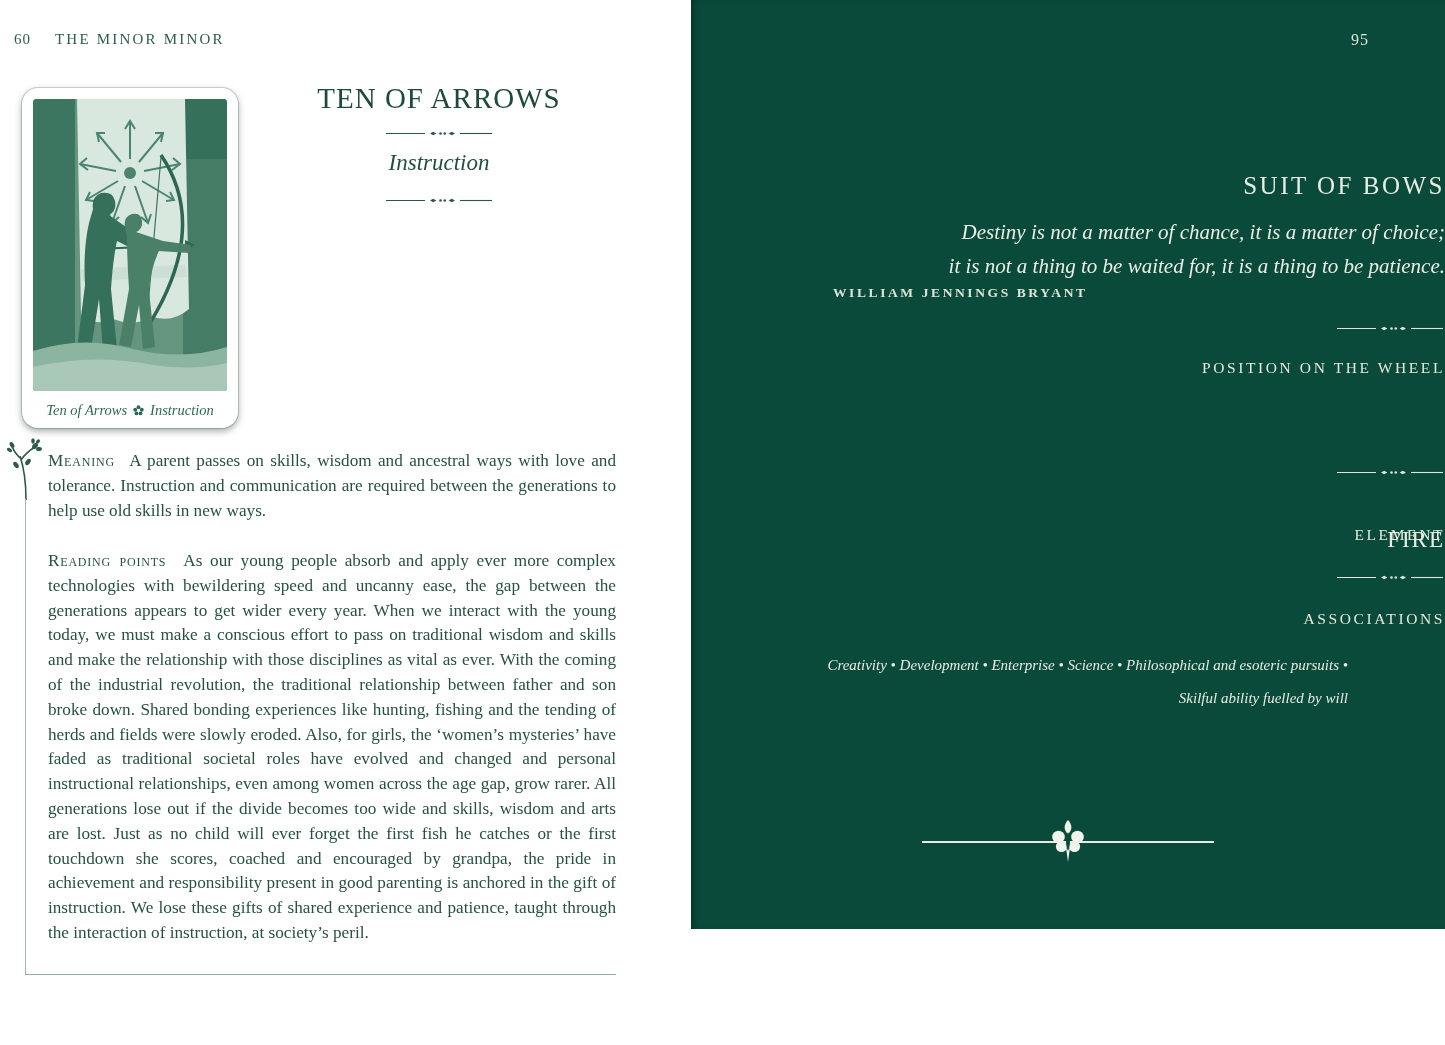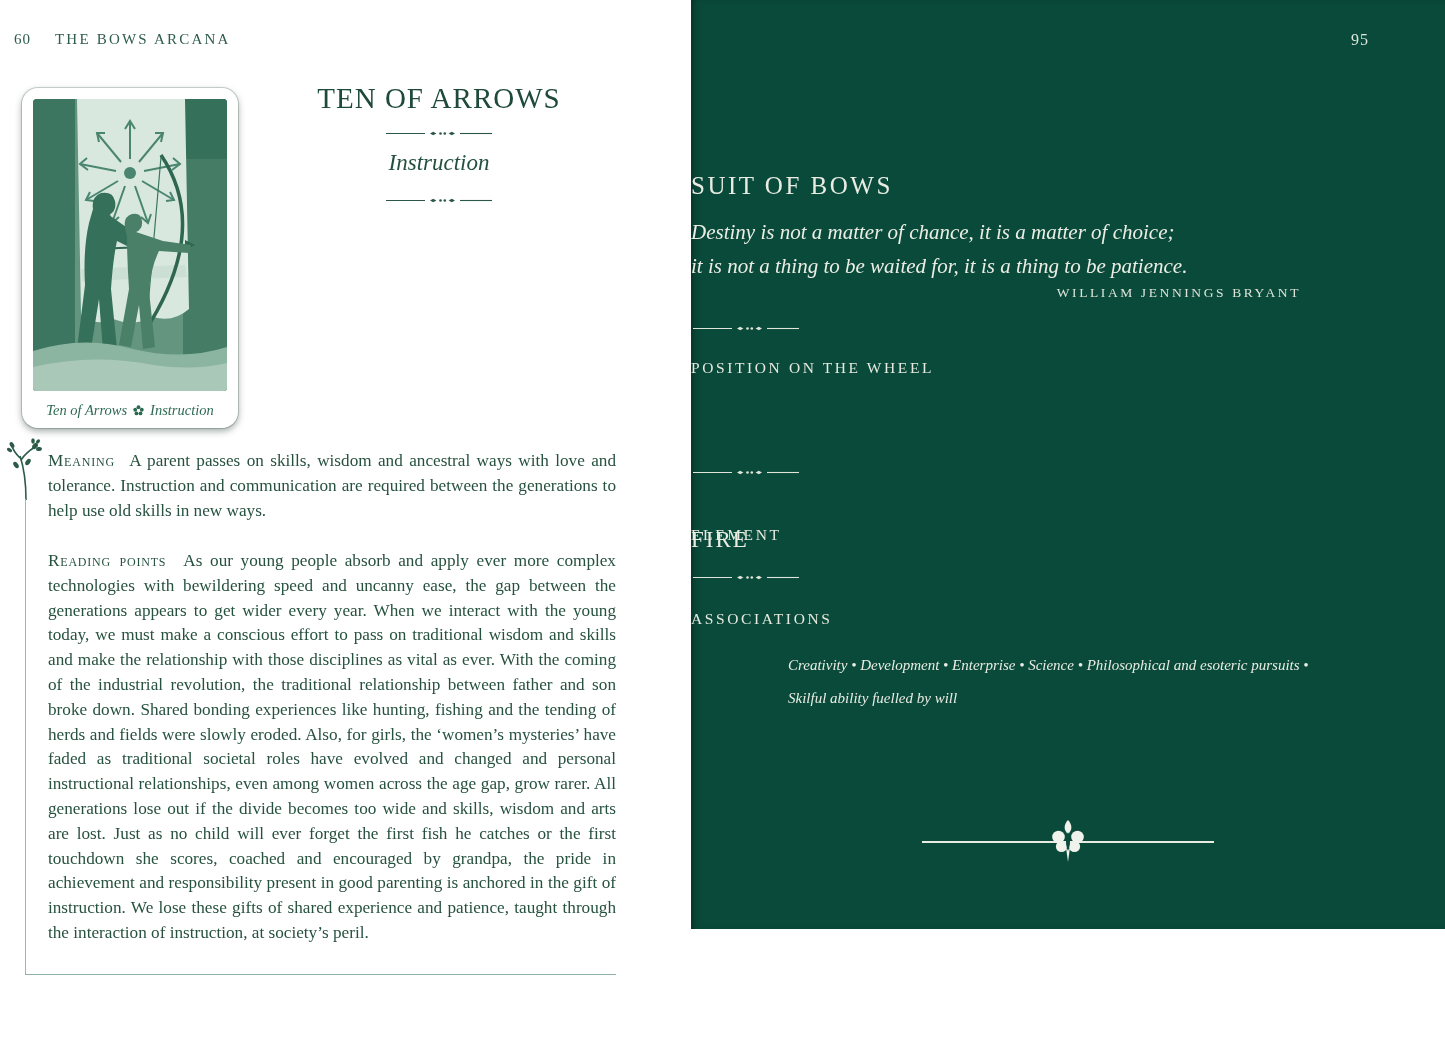--- a/index.html
+++ b/index.html
@@ -68,26 +68,26 @@
   .vrule { position: absolute; left: 25px; top: 499px; width: 1px; height: 476px; background: #9eb6ab; }
   .hrule { position: absolute; left: 25px; top: 974px; width: 591px; height: 1px; background: #8fb0a4; }
 
   
   .right-page {
     position: absolute; left: 691px; top: 0; width: 754px; height: 929px;
     background: #0a4a3a; color: #e9ece3;
     box-shadow: inset 6px 0 10px -6px rgba(0,0,0,.55);
   }
   .rp-folio { position: absolute; top: 31px; right: 76px; font-size: 16px; color: #dfe5da; letter-spacing: 1px; }
-  .rp-center { position: absolute; left: 0; right: 0; text-align: left; }
+  .rp-center { position: absolute; left: 0; right: 0; text-align: right; }
   .rp-title { top: 172px; font-size: 25px; letter-spacing: 2.5px; font-weight: normal; color: #e9ece3; }
   .rp-quote { top: 215px; font-style: italic; font-size: 21px; line-height: 34px; color: #eceee5; }
   .rp-attrib {
-    top: 285px; width: 470px; margin: 0 auto; text-align: right;
-    font-size: 13.5px; letter-spacing: 2.6px; color: #dfe4d9; padding-right: 2px;
+    top: 285px; width: 470px; margin: 0 auto; text-align: left;
+    font-size: 13.5px; letter-spacing: 2.6px; color: #dfe4d9; padding-right: 2px; font-weight: bold;
   }
   .rp-ornament { color: #dfe5da; }
   .orn-1 { top: 319px; } .orn-2 { top: 463px; } .orn-3 { top: 568px; }
   .rp-label { font-size: 15.5px; letter-spacing: 2.6px; color: #e6eadf; }
   .lab-position { top: 359px; }
   .txt-position { top: 388px; width: 470px; margin: 0 auto; font-style: italic; font-size: 21px; line-height: 33px; }
   .lab-element { top: 526px; font-family: Liberation Serif, serif; }
   .val-element { top: 527px; font-size: 23px; letter-spacing: 2px; }
   .lab-assoc { top: 610px; }
   .txt-assoc { top: 638px; width: 560px; margin: 11px auto; font-style: italic; font-size: 15px; line-height: 33px; }
@@ -105,21 +105,21 @@
 </style>
 </head>
 <body>
 
 <div class="spread">
 
   <div class="left-page">
 
     <div class="lp-header">
       <span class="folio">60</span>
-      <span>THE BOWS ARCANA</span>
+      <span>THE MINOR MINOR</span>
     </div>
 
     <div class="card">
       <div class="card-art">
         <svg viewBox="0 0 194 292">
 
           <rect x="0" y="0" width="194" height="292" fill="#63957f"></rect>
           <rect x="0" y="0" width="42" height="292" fill="#3c7560"></rect>
           <rect x="150" y="0" width="44" height="292" fill="#447c66"></rect>
           <rect x="150" y="0" width="44" height="60" fill="#35705a"></rect>

